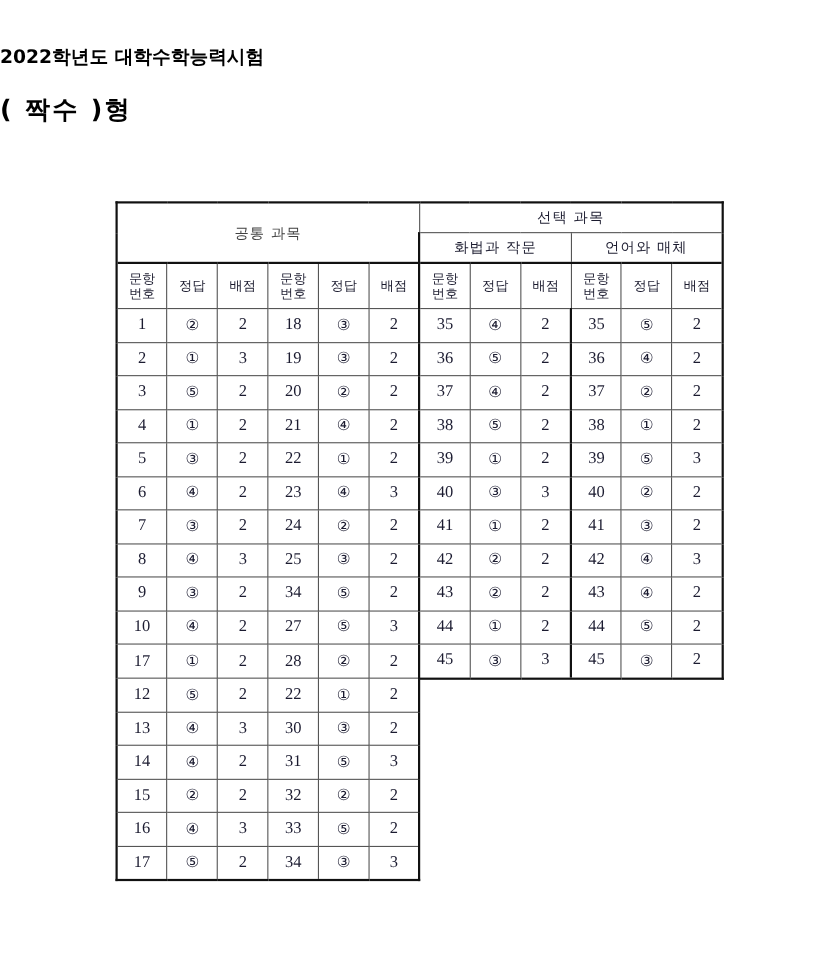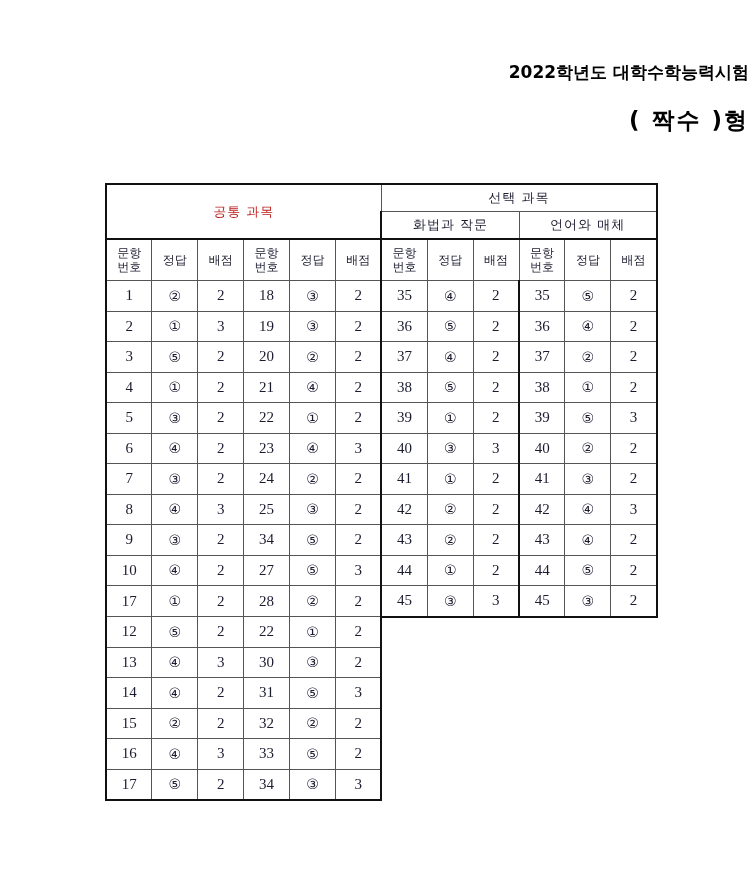--- a/index.html
+++ b/index.html
@@ -6,22 +6,22 @@
   body{
     width:749px;height:872px;
     background:#ffffff;
     font-family:"Liberation Serif", serif;
     color:#111111;
     overflow:hidden;
     position:relative;
   }
   .title-block{
     width:100%;
-    text-align:right;
-    padding-top:60px;
+    text-align:left;
+    padding-top:40px;
   }
   .title-line1{
     font-family:"DejaVu Sans", sans-serif;
     font-weight:bold;
     font-size:17px;
     letter-spacing:0px;
     color:#000;
     line-height:24px;
   }
   .title-line2{
@@ -62,21 +62,21 @@
     font-weight:normal;
     padding:0;
     background:#fff;
   }
   col.c{width:45.9px;}
   .grp-head{
     height:48px;
     font-family:"DejaVu Sans", sans-serif;
     font-size:13px;
     letter-spacing:1px;
-    color:#b91c1c;
+    color:#404040;
     margin-top:42px;
   }
   .sub-head{
     height:26px;
     font-family:"DejaVu Sans", sans-serif;
     font-size:13px;
     letter-spacing:1px;
     color:#1a1a2e;
   }
   .col-head{

